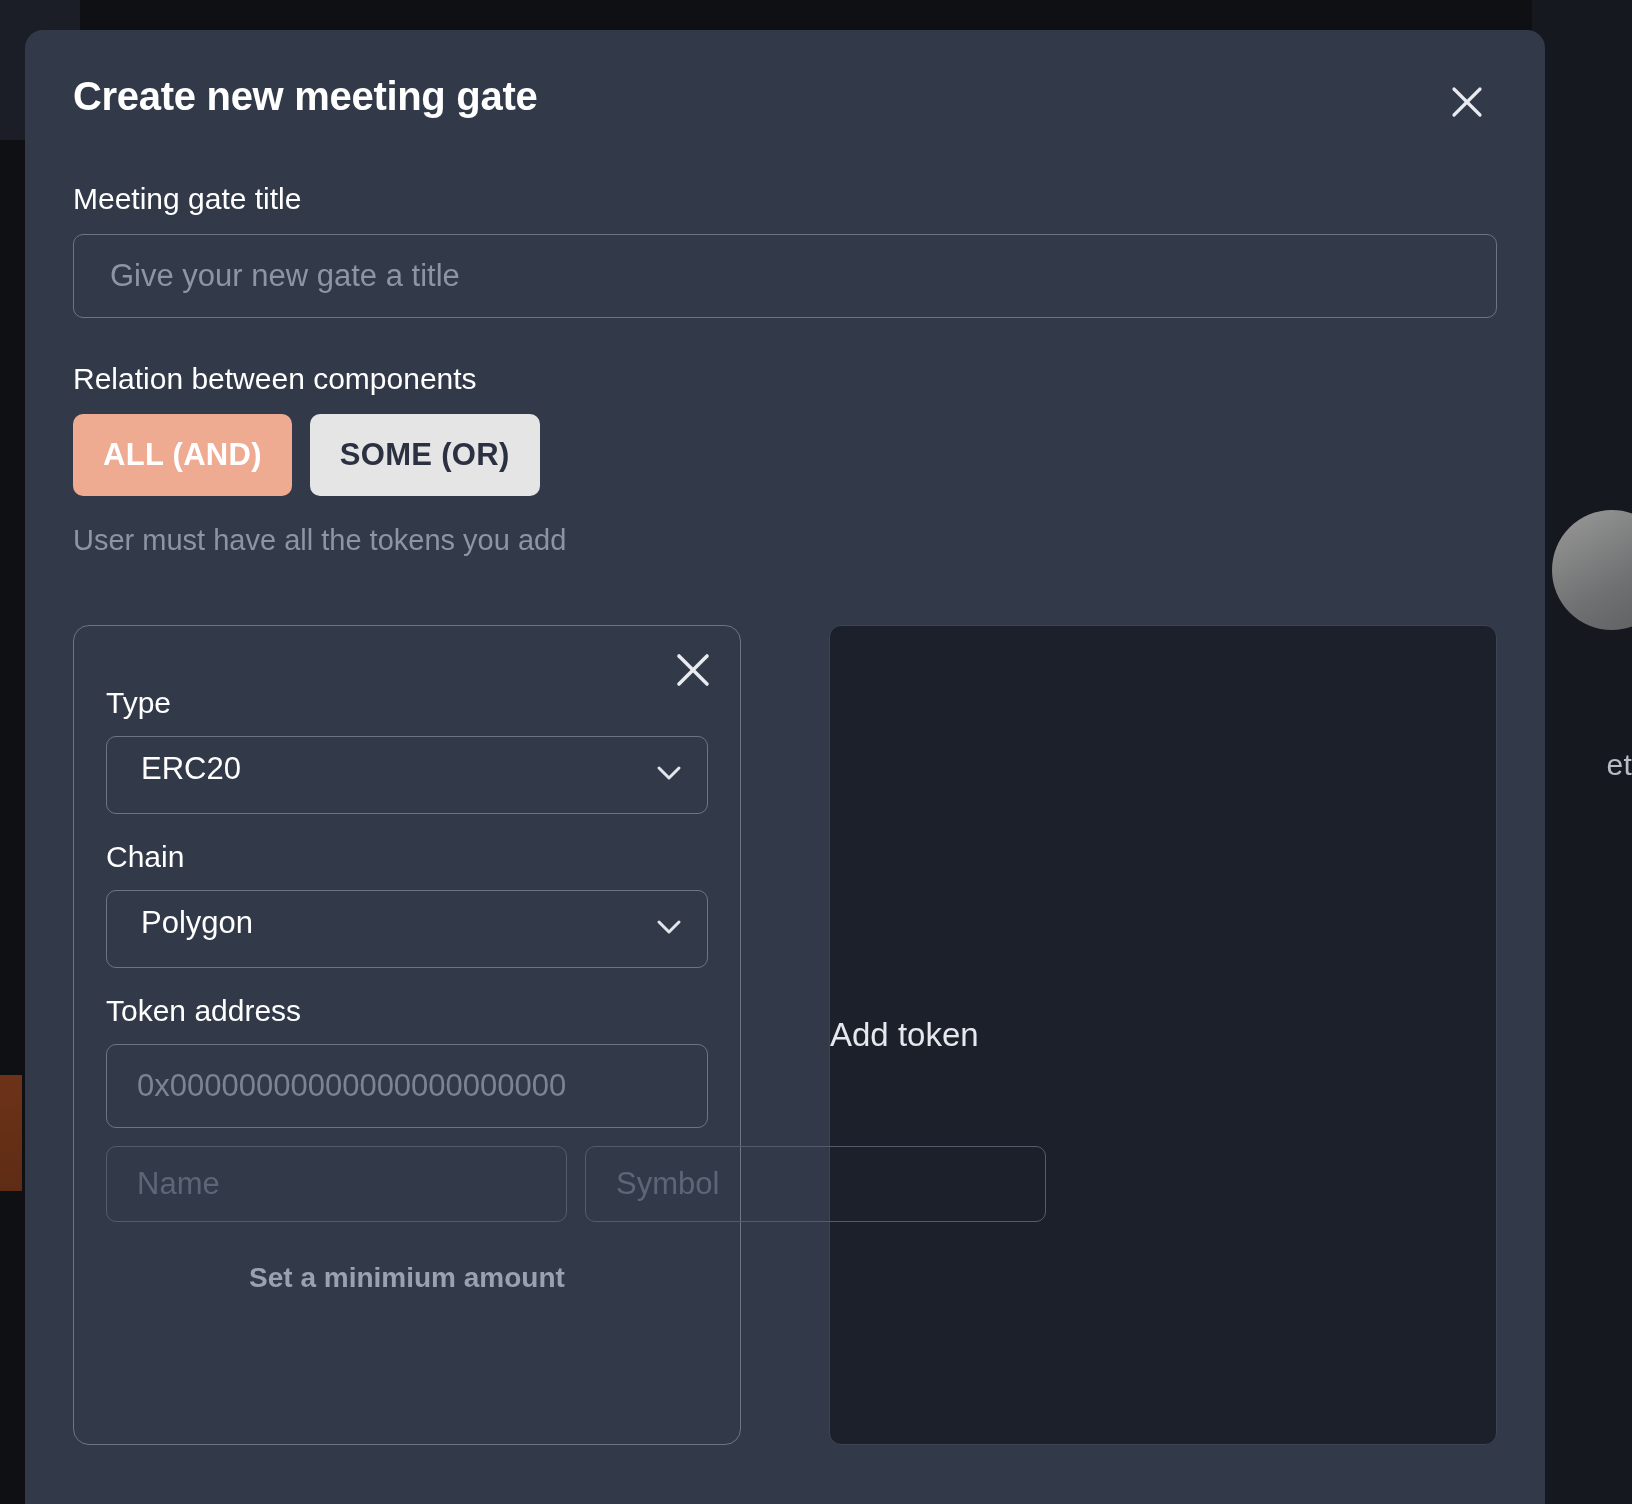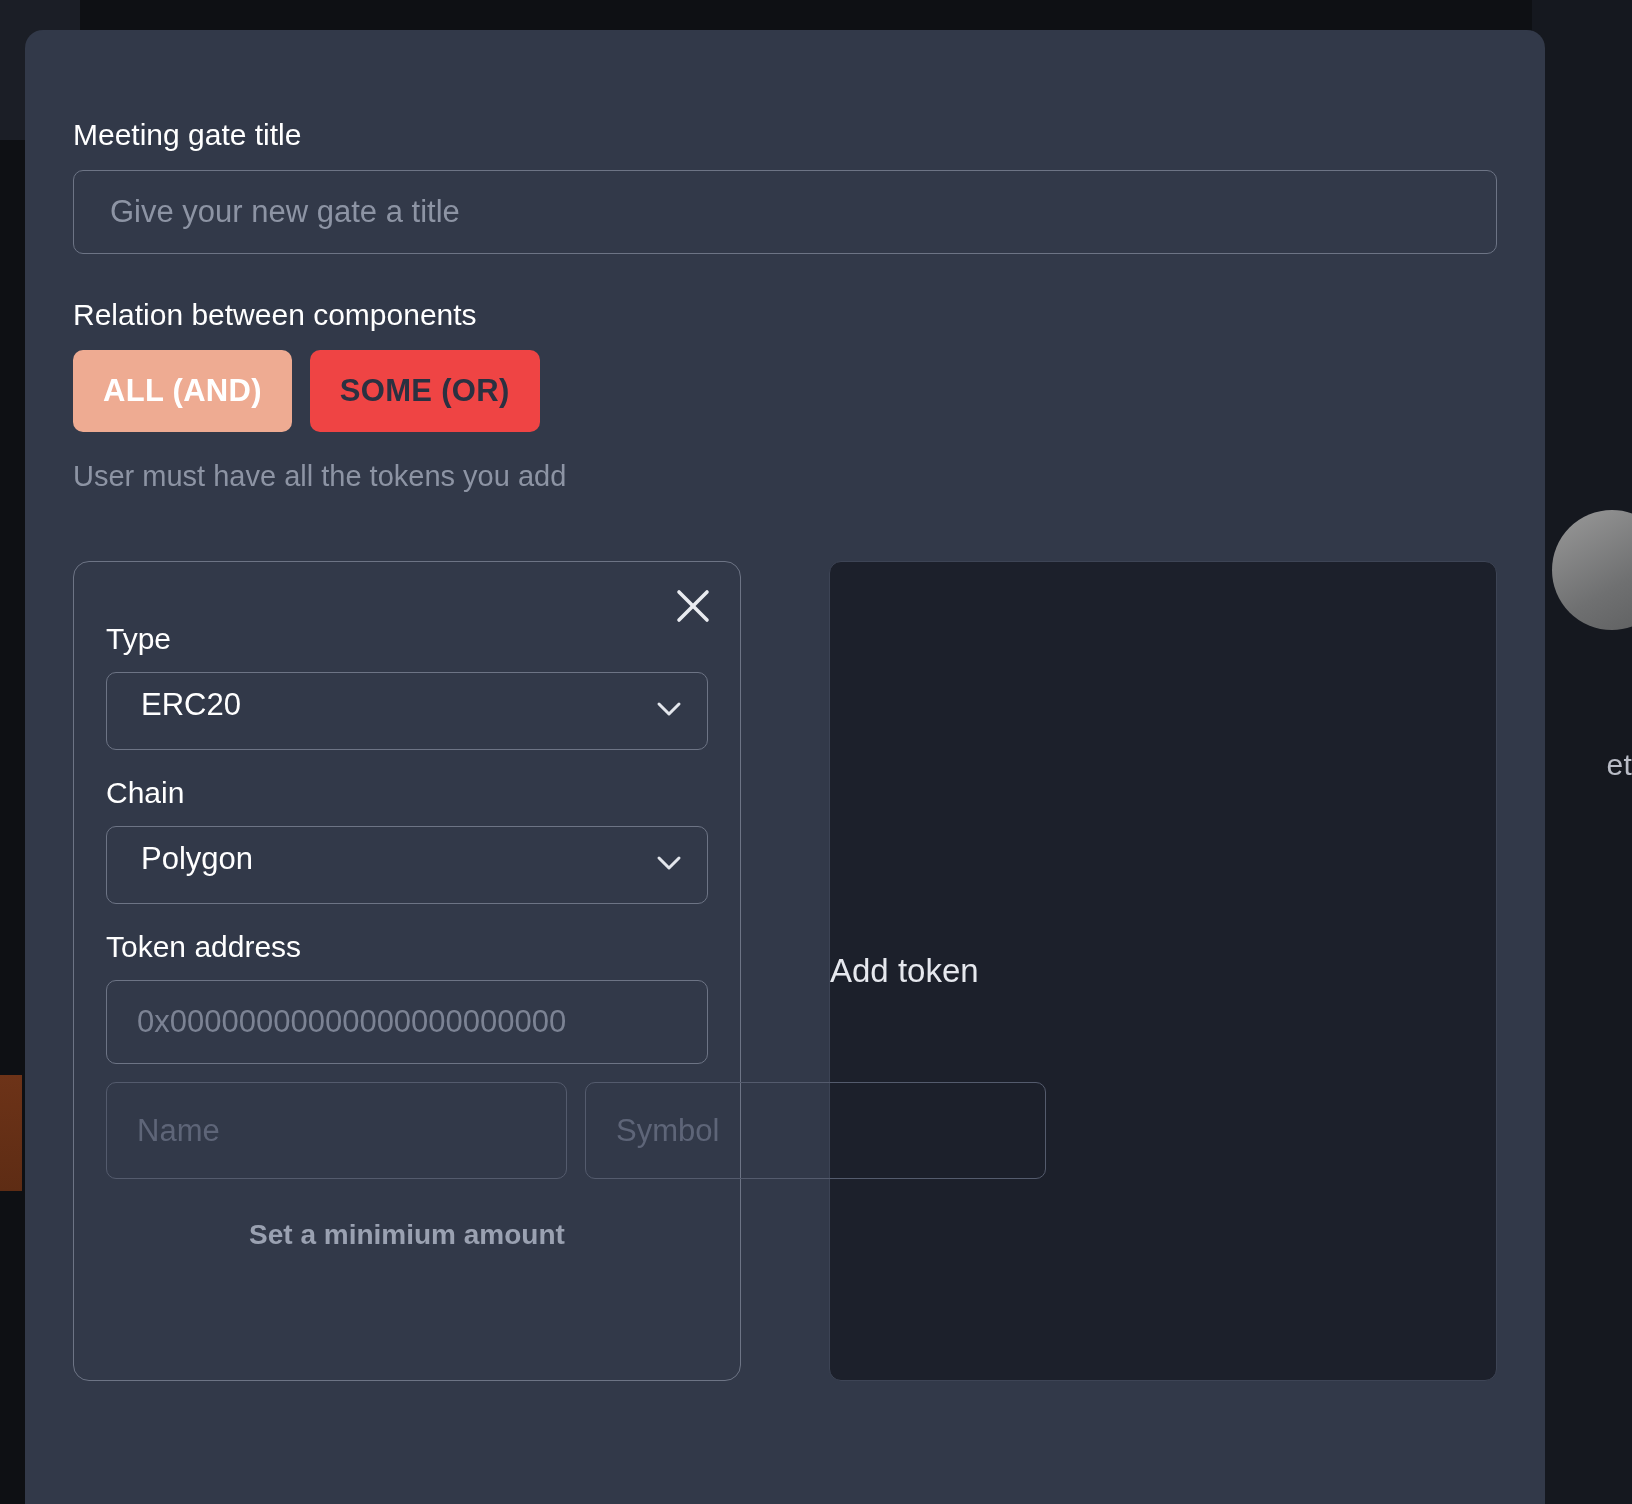--- a/index.html
+++ b/index.html
@@ -145,21 +145,21 @@
     font-size: 31px;
     font-weight: bold;
     letter-spacing: 0.3px;
     cursor: pointer;
   }
   .relation-btn.active {
     background: #eeab92;
     color: #ffffff;
   }
   .relation-btn.inactive {
-    background: #ef4444;
+    background: #e5e5e5;
     color: #2b3141;
   }
 
   .relation-hint {
     margin-top: 28px;
     font-size: 29px;
     color: #8d94a4;
   }
 
   
@@ -242,21 +242,21 @@
   .addr-input::placeholder { color: #7d8header; }
   .addr-input::placeholder { color: #7c8394; }
 
   .name-symbol-row {
     display: flex;
     gap: 18px;
     margin-top: 18px;
   }
   .small-input {
     flex: 1;
-    height: 97px;
+    height: 76px;
     background: transparent;
     border: 1px solid #545b6d;
     border-radius: 10px;
     color: #ffffff;
     font-family: "Liberation Sans", sans-serif;
     font-size: 31px;
     padding: 0 30px;
     outline: none;
   }
   .small-input::placeholder { color: #5e6578; }
@@ -292,20 +292,31 @@
 <div class="backdrop">
   <div class="backdrop-topblock"></div>
   <div class="backdrop-orange-bar"></div>
   <div class="backdrop-right-panel"></div>
   <div class="backdrop-avatar"></div>
   <div class="backdrop-text-frag">et</div>
 </div>
 
 <div class="modal">
 
+  <div class="modal-header">
+    <div class="modal-title">Create new meeting gate</div>
+    <button class="close-btn">
+      <span>
+        <svg width="34" height="34" viewBox="0 0 34 34">
+          <line x1="4" y1="4" x2="30" y2="30" stroke="#e9ebf0" stroke-width="3.2" stroke-linecap="round"></line>
+          <line x1="30" y1="4" x2="4" y2="30" stroke="#e9ebf0" stroke-width="3.2" stroke-linecap="round"></line>
+        </svg>
+      </span>
+    </button>
+  </div>
 
   
   <div class="field-label">Meeting gate title</div>
   <input class="text-input" type="text" placeholder="Give your new gate a title" style="">
 
   
   <div class="field-label">Relation between components</div>
   <div class="relation-row">
     <button class="relation-btn active">ALL (AND)</button>
     <button class="relation-btn inactive">SOME (OR)</button>

